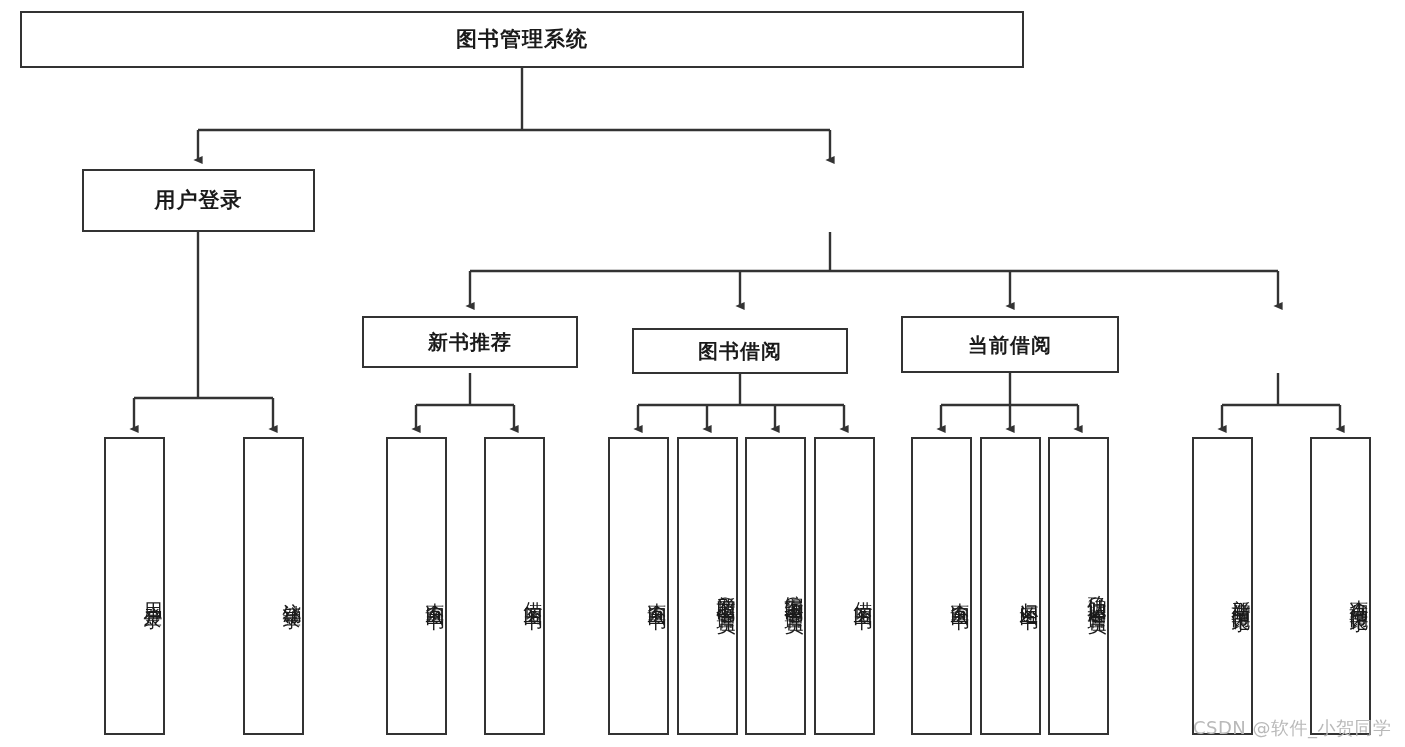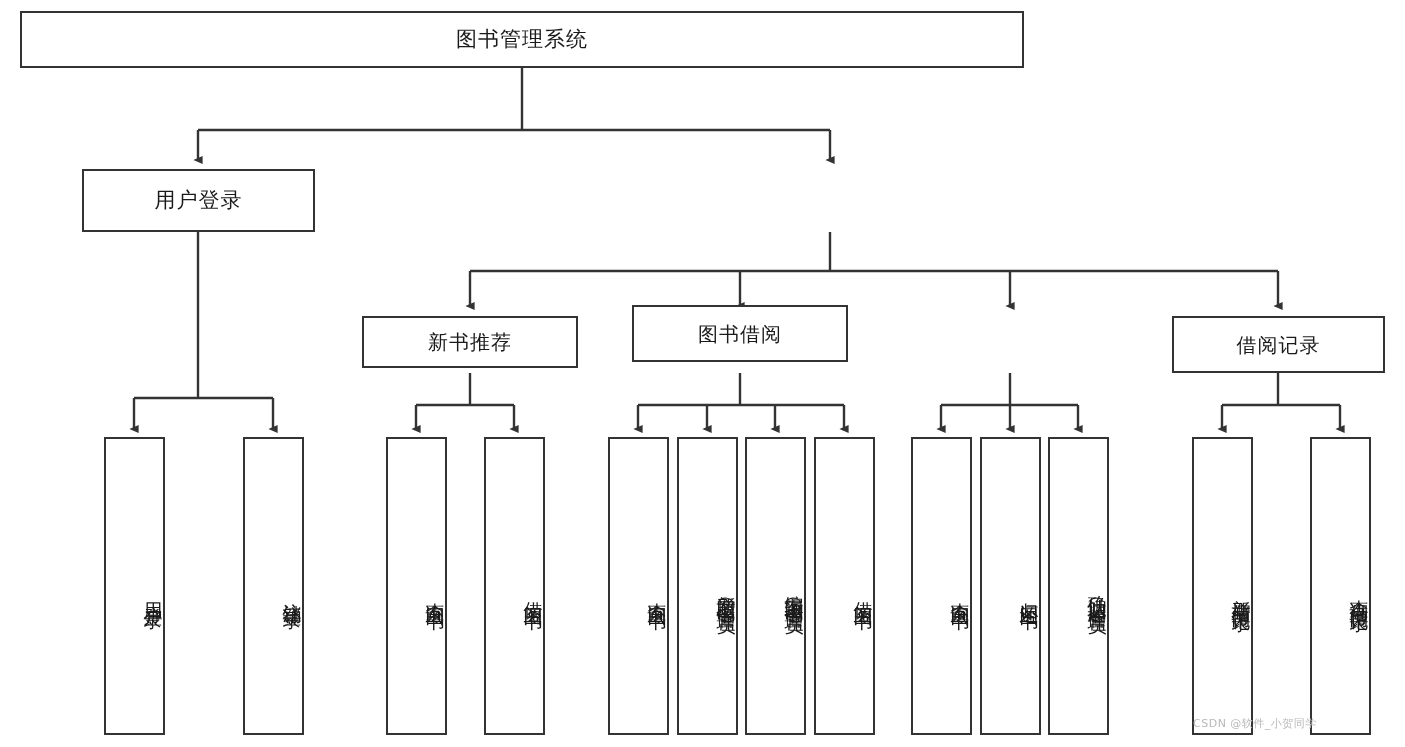--- a/index.html
+++ b/index.html
@@ -33,20 +33,21 @@
     border: 2px solid #333333;
     display: flex;
     align-items: center;
     justify-content: center;
     color: #1a1a1a;
   }
   .node.h {
     font-size: 21px;
     letter-spacing: 1px;
     line-height: 1.1;
+    font-weight: bold;
   }
   .node.h.lvl3 {
     font-size: 20px;
   }
   .node.v {
     font-size: 19px;
     writing-mode: vertical-rl;
     text-orientation: upright;
     align-items: flex-start;
     justify-content: center;
@@ -57,21 +58,21 @@
   .node.v span {
     writing-mode: vertical-rl;
     text-orientation: upright;
     display: block;
     text-align: left;
     white-space: nowrap;
   }
   .watermark {
     position: absolute;
     color: #b9b9b9;
-    font-size: 11px;
+    font-size: 18px;
     letter-spacing: 0.5px;
     white-space: nowrap;
     pointer-events: none;
   }
 </style>
 </head>
 <body>
 
 <div id="canvas">
 
@@ -129,25 +130,25 @@
     <span>图书管理系统</span>
   </div>
 
   <div class="node h" style="left:82px; top:169px; width:233px; height:63px;">
     <span>用户登录</span>
   </div>
 
   <div class="node h lvl3" style="left:362px; top:316px; width:216px; height:52px;">
     <span>新书推荐</span>
   </div>
-  <div class="node h lvl3" style="left:632px; top:305px; width:216px; height:57px;">
+  <div class="node h lvl3" style="left:632px; top:328px; width:216px; height:46px;">
     <span>图书借阅</span>
   </div>
-  <div class="node h lvl3" style="left:1172px; top:316px; width:213px; height:57px;">
-    <span>借阅记录</span>
+  <div class="node h lvl3" style="left:901px; top:316px; width:218px; height:57px;">
+    <span>当前借阅</span>
   </div>
 
   <div class="node v" style="left:104px; top:437px; width:61px; height:298px;">
     <span>用户登录</span>
   </div>
   <div class="node v" style="left:243px; top:437px; width:61px; height:298px;">
     <span>注销登录</span>
   </div>
 
   <div class="node v" style="left:386px; top:437px; width:61px; height:298px;">

